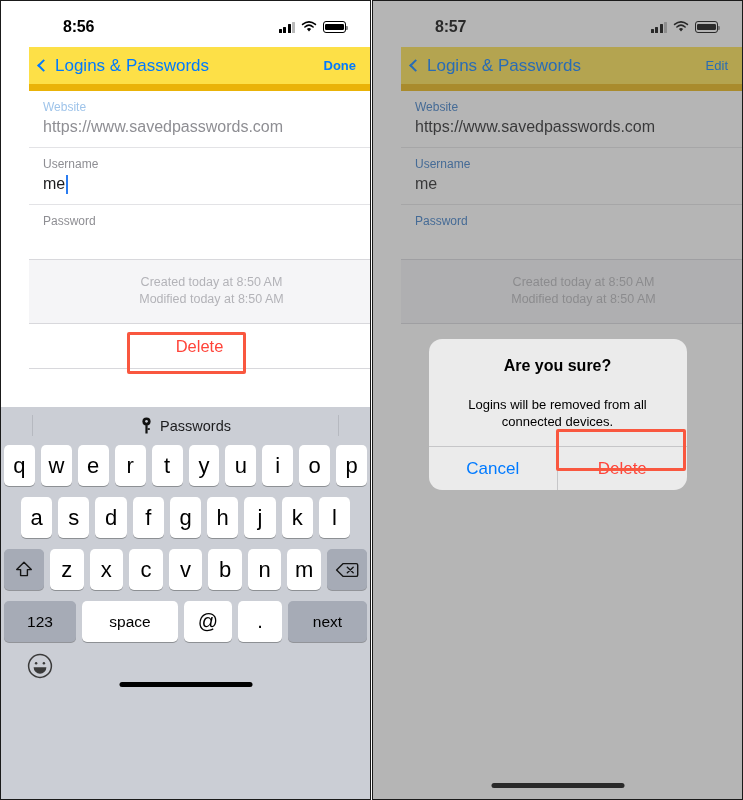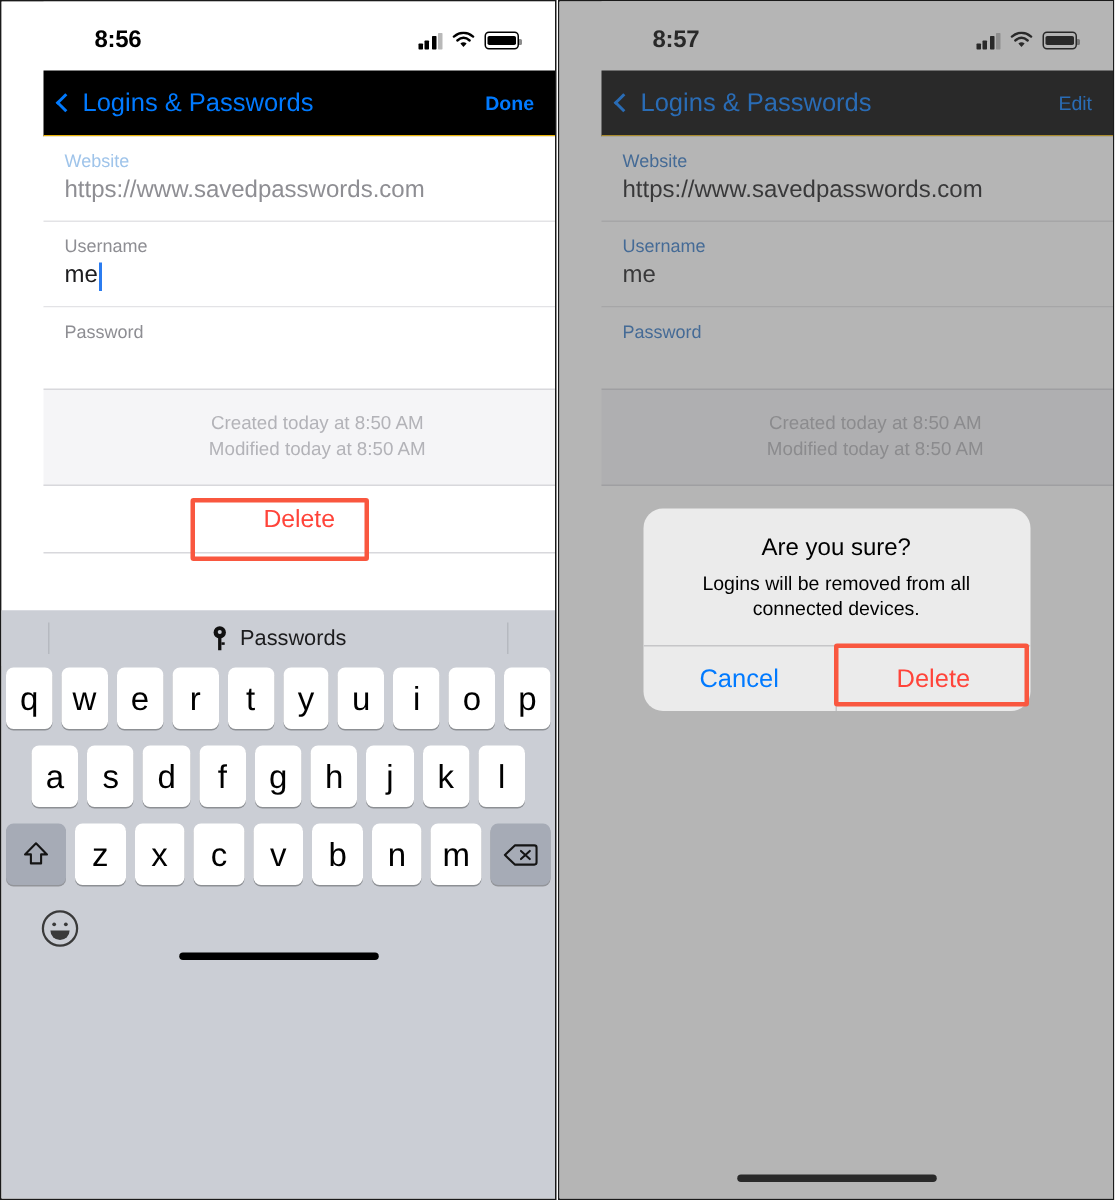--- a/index.html
+++ b/index.html
@@ -80,22 +80,22 @@
   }
   .batt span { display: block; height: 100%; width: 100%; background: #000; border-radius: 1.2px; }
 
   
   .navbar {
     height: 44px;
     display: flex;
     align-items: center;
     justify-content: space-between;
     padding: 0 14px 0 10px;
-    background: #000000;
-    border-bottom: 1px solid #eab308;
+    background: #fde047;
+    border-bottom: 7px solid #eab308;
   }
   .nav-back {
     display: flex;
     align-items: center;
     gap: 5px;
     color: #007aff;
     font-size: 17px;
   }
   .chev {
     display: inline-block;
@@ -278,23 +278,23 @@
     top: 338px;
     width: 258px;
     background: #ebebeb;
     border-radius: 13px;
     overflow: hidden;
     text-align: center;
   }
   .alert-body { padding: 18px 17px 16px 17px; }
   .alert-title {
     font-size: 16px;
-    font-weight: normal;
+    font-weight: bold;
     color: #000;
-    margin-bottom: 5px;
+    margin-bottom: 21px;
   }
   .alert-msg {
     font-size: 13px;
     line-height: 17px;
     color: #000;
   }
   .alert-actions {
     display: flex;
     border-top: 1px solid #c6c6c8;
     height: 44px;
@@ -427,20 +427,27 @@
             <div class="key">b</div>
             <div class="key">n</div>
             <div class="key">m</div>
             <div class="key fn bksp">
               <svg width="24" height="18" viewBox="0 0 24 18">
                 <path d="M8.2 2.6 H21.2 A1.5 1.5 0 0 1 22.7 4.1 V13.9 A1.5 1.5 0 0 1 21.2 15.4 H8.2 L1.6 9 Z" fill="none" stroke="#151515" stroke-width="1.4" stroke-linejoin="round"></path>
                 <path d="M12.3 6.3 L18.2 11.7 M18.2 6.3 L12.3 11.7" stroke="#151515" stroke-width="1.4" stroke-linecap="round"></path>
               </svg>
             </div>
           </div>
+          <div class="kb-row r4">
+            <div class="key fn num">123</div>
+            <div class="key space">space</div>
+            <div class="key at">@</div>
+            <div class="key dot">.</div>
+            <div class="key fn next">next</div>
+          </div>
         </div>
 
         <div class="kb-bottom">
           <svg class="emoji-icon" width="26" height="26" viewBox="0 0 26 26">
             <circle cx="13" cy="13" r="11.4" fill="none" stroke="#3a3a3a" stroke-width="1.5"></circle>
             <circle cx="9.1" cy="10.2" r="1.25" fill="#3a3a3a"></circle>
             <circle cx="16.9" cy="10.2" r="1.25" fill="#3a3a3a"></circle>
             <path d="M6.6 14.3 H19.4 A6.4 6.4 0 0 1 6.6 14.3 Z" fill="#3a3a3a"></path>
           </svg>
           <div class="home-ind"></div>

